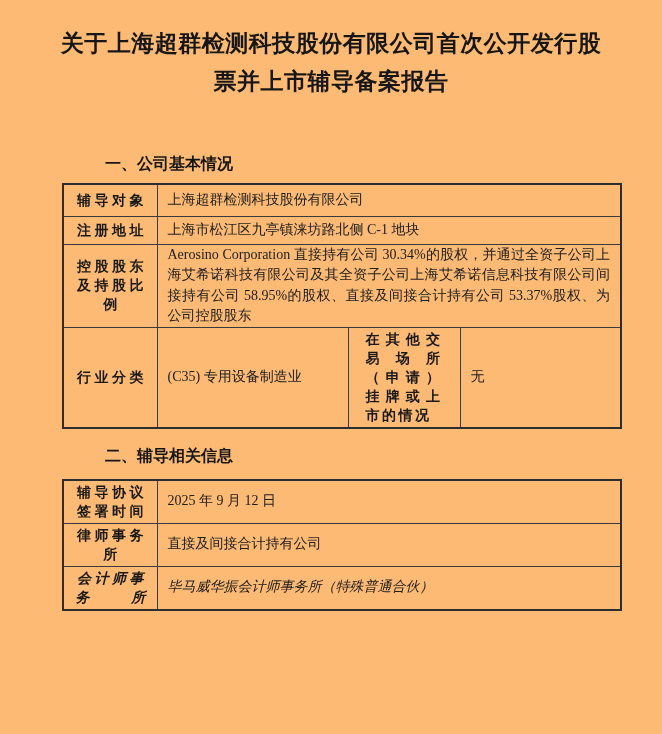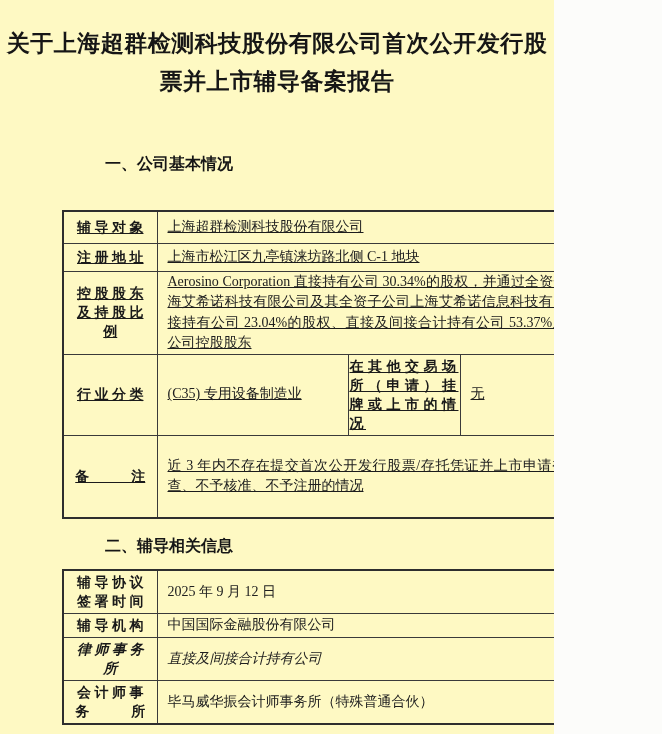--- a/index.html
+++ b/index.html
@@ -2,23 +2,23 @@
 <html><head>
 <meta charset="utf-8">
 <style>
   html, body {
     margin: 0;
     padding: 0;
     background: #fcfcfa;
   }
   .page {
     position: relative;
-    width: 554px;
+    width: 662px;
     height: 734px;
-    background: #fef9c3;
+    background: #fdba74;
     color: #1c1c1c;
     font-family: "Liberation Serif", serif;
     overflow: hidden;
   }
   .doc-title {
     margin: 0;
     padding-top: 24px;
     font-family: "Liberation Sans", sans-serif;
     font-weight: 700;
     font-size: 23px;
@@ -38,21 +38,21 @@
   }
   .section-heading.first { margin-top: 50px; }
   .section-heading.second { margin-top: 13px; }
   table.info-table {
     margin: 0 0 0 62px;
     border-collapse: collapse;
     table-layout: fixed;
     width: 558px;
     border: 2px solid #2e2e2e;
   }
-  table.info-table.t1 { margin-top: 32px; text-decoration: underline; }
+  table.info-table.t1 { margin-top: 5px; }
   table.info-table.t2 { margin-top: 9px; }
   .info-table td {
     border: 1.5px solid #3a3a3a;
     font-size: 14px;
     vertical-align: middle;
     overflow: hidden;
   }
   td.lbl {
     font-weight: 700;
     text-align: center;
@@ -64,21 +64,21 @@
   td.val {
     padding: 0 10px;
     line-height: 20.5px;
     text-align: left;
     color: #202020;
   }
   td.val.justify { text-align: justify; }
   td.lbl.mid { line-height: 20px; }
   td.lbl.spread {
     letter-spacing: 2.5px;
-    padding: 2px 1px;
+    padding: 2px 17px;
     text-align: justify;
     line-height: 19px;
     font-weight: 700;
   }
   
   .t1 tr:nth-child(1) { height: 32px; }
   .t1 tr:nth-child(2) { height: 28px; }
   .t1 tr:nth-child(3) { height: 36px; }
   .t1 tr:nth-child(4) { height: 29px; }
   .t1 tr:nth-child(5) { height: 83px; }
@@ -113,53 +113,45 @@
       <td class="val" colspan="3">上海超群检测科技股份有限公司</td>
     </tr>
     <tr>
       <td class="lbl">注 册 地 址</td>
       <td class="val" colspan="3">上海市松江区九亭镇涞坊路北侧 C-1 地块</td>
     </tr>
     <tr>
       <td class="lbl">控 股 股 东
 及 持 股 比
 例</td>
-      <td class="val justify" colspan="3">Aerosino Corporation 直接持有公司 30.34%的股权，并通过全资子公司上海艾希诺科技有限公司及其全资子公司上海艾希诺信息科技有限公司间接持有公司 23.04%的股权、直接及间接合计持有公司 53.37%股权、为公司控股股东</td>
+      <td class="val justify" colspan="3">Aerosino Corporation 直接持有公司 30.34%的股权，并通过全资子公司上海艾希诺科技有限公司及其全资子公司上海艾希诺信息科技有限公司间接持有公司 58.95%的股权、直接及间接合计持有公司 53.37%股权、为公司控股股东</td>
     </tr>
     <tr>
       <td class="lbl">行 业 分 类</td>
       <td class="val">(C35) 专用设备制造业</td>
       <td class="lbl spread">在其他交易场所（申请）挂牌或上市的情况</td>
       <td class="val">无</td>
-    </tr>
-    <tr>
-      <td class="lbl">备　　　注</td>
-      <td class="val justify" colspan="3">近 3 年内不存在提交首次公开发行股票/存托凭证并上市申请被终止审查、不予核准、不予注册的情况</td>
     </tr>
   </tbody>
     </table>
 
   <h2 class="section-heading second">二、辅导相关信息</h2>
 
   <table class="info-table t2">
     <colgroup>
       <col style="width:94px">
         <col style="width:464px">
     </colgroup>
     <tbody>
         <tr>
       <td class="lbl">辅 导 协 议
 签 署 时 间</td>
       <td class="val">2025 年 9 月 12 日</td>
     </tr>
     <tr>
-      <td class="lbl">辅 导 机 构</td>
-      <td class="val">中国国际金融股份有限公司</td>
-    </tr>
-    <tr>
       <td class="lbl">律 师 事 务
 所</td>
       <td class="val">直接及间接合计持有公司</td>
     </tr>
     <tr>
       <td class="lbl">会 计 师 事
 务　　　所</td>
       <td class="val">毕马威华振会计师事务所（特殊普通合伙）</td>
     </tr>
   </tbody>

